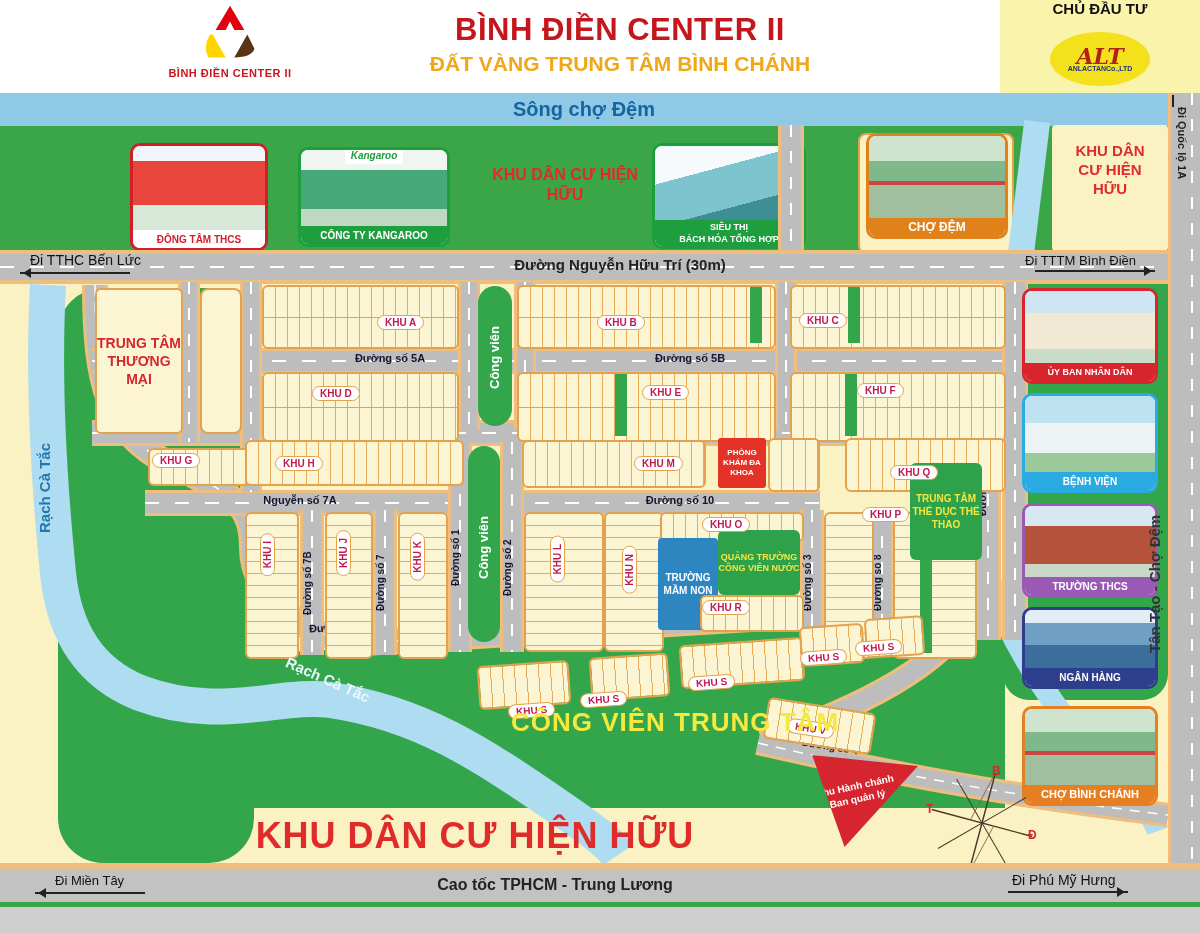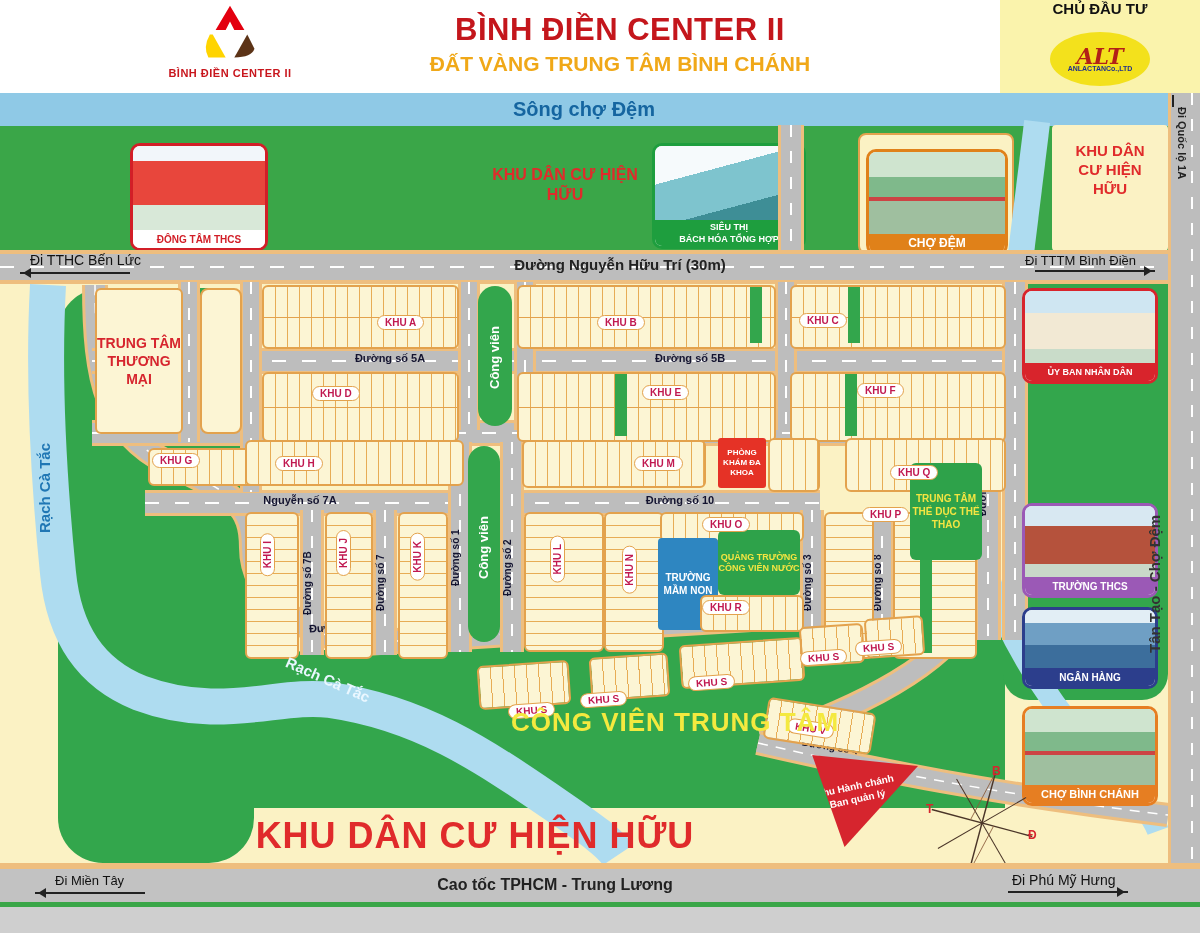--- a/index.html
+++ b/index.html
@@ -122,31 +122,37 @@
 
       <path d="M758,650 C880,678 990,700 1168,722" fill="none" stroke="#EEBE7E" stroke-width="24"></path>
       <path d="M758,650 C880,678 990,700 1168,722" fill="none" stroke="#BDBDBD" stroke-width="18"></path>
       <path d="M758,650 C880,678 990,700 1168,722" fill="none" stroke="#fff" stroke-width="1.5" stroke-dasharray="10 8"></path>
     </svg>
 
     <div class="card" style="left:130px;top:50px;width:132px;height:102px;border:3px solid #D21E27;">
       <div class="photo" style="background:linear-gradient(180deg,#F2F6FA 0 18%,#E8463C 18% 70%,#D8E8D8 70% 100%);"></div>
       <div class="cap" style="background:#fff;color:#D21E27;">ĐÔNG TÂM THCS</div>
     </div>
+    <div class="card" style="left:298px;top:54px;width:146px;height:94px;border:3px solid #1E9E3E;">
+      <div class="photo" style="background:linear-gradient(180deg,#EFF6EF 0 26%,#47A978 26% 78%,#BFD8C2 78% 100%);display:flex;justify-content:center;">
+        <span style="background:#fff;color:#1E9E3E;font-weight:bold;font-style:italic;font-size:10px;height:14px;padding:0 6px;border-radius:0 0 4px 4px;">Kangaroo</span>
+      </div>
+      <div class="cap" style="background:#1E9E3E;">CÔNG TY KANGAROO</div>
+    </div>
     <div class="redtext" style="left:480px;top:72px;width:170px;font-size:16px;line-height:20px;">KHU DÂN CƯ HIỆN HỮU</div>
     <div class="card" style="left:652px;top:50px;width:148px;height:100px;border:3px solid #1E9E3E;">
       <div class="photo" style="background:linear-gradient(165deg,#F6FAFC 0 34%,#7EC4CE 34% 72%,#3E8E96 72% 100%);"></div>
       <div class="cap" style="background:#1E9E3E;flex-direction:column;height:26px;line-height:12px;font-size:9px;">
         <span>SIÊU THỊ</span>
         <span>BÁCH HÓA TỔNG HỢP</span>
       </div>
     </div>
     <div class="road v" style="left:778px;top:32px;width:20px;height:126px;"></div>
     <div class="patch" style="left:858px;top:40px;width:152px;height:117px;border:2px solid #E3A24D;"></div>
-    <div class="card" style="left:866px;top:56px;width:136px;height:100px;border:3px solid #E08119;text-align:right;">
+    <div class="card" style="left:866px;top:40px;width:136px;height:100px;border:3px solid #E08119;text-align:right;">
       <div class="photo" style="background:linear-gradient(180deg,#CFE4CF 0 30%,#7FB98B 30% 55%,#C44 55% 60%,#9FBF9F 60% 100%);"></div>
       <div class="cap" style="background:#E08119;font-size:12px;">CHỢ ĐỆM</div>
     </div>
     <div style="position:absolute;left:1016px;top:28px;width:26px;height:134px;background:#AEDCF0;transform:rotate(7deg);"></div>
     <div class="patch" style="left:1052px;top:32px;width:116px;height:126px;border-radius:4px;"></div>
     <div class="redtext" style="left:1075px;top:48px;width:70px;font-size:15px;line-height:19px;">KHU DÂN CƯ HIỆN HỮU</div>
 
     <div class="road h" style="left:0;top:157px;width:1168px;height:26px;border-top-width:4px;border-bottom-width:4px;"></div>
     <div class="dirlabel" style="left:30px;top:159px;font-size:14px;">Đi TTHC Bến Lức</div>
     <div class="arr l" style="left:20px;top:179px;width:110px;"></div>
@@ -278,20 +284,24 @@
 
     <div style="position:absolute;left:475px;top:614px;width:400px;text-align:center;font-size:26px;font-weight:bold;color:#F4E93F;letter-spacing:1px;">CÔNG VIÊN TRUNG TÂM</div>
 
     <div class="vtext up" style="left:36px;top:310px;height:130px;color:#2077B4;font-size:15px;">Rạch Cà Tắc</div>
     <div style="position:absolute;left:258px;top:578px;width:140px;text-align:center;font-weight:bold;font-size:15px;color:#EAF7FF;transform:rotate(24deg);">Rạch Cà Tắc</div>
 
     <div class="card" style="left:1022px;top:195px;width:130px;height:90px;border:3px solid #D8242C;">
       <div class="photo" style="background:linear-gradient(180deg,#CFE6F2 0 30%,#F2E9D4 30% 80%,#C9DCC9 80% 100%);"></div>
       <div class="cap" style="background:#D8242C;font-size:9px;">ỦY BAN NHÂN DÂN</div>
     </div>
+    <div class="card" style="left:1022px;top:300px;width:130px;height:94px;border:3px solid #29ABE2;">
+      <div class="photo" style="background:linear-gradient(180deg,#BFE2F2 0 35%,#EDF3F5 35% 75%,#9CC99C 75% 100%);"></div>
+      <div class="cap" style="background:#29ABE2;">BỆNH VIỆN</div>
+    </div>
     <div class="card" style="left:1022px;top:514px;width:130px;height:76px;border:3px solid #2C3E8C;">
       <div class="photo" style="background:linear-gradient(180deg,#E2EEF5 0 22%,#6F9FC4 22% 60%,#3C6E9C 60% 100%);"></div>
       <div class="cap" style="background:#2C3E8C;">NGÂN HÀNG</div>
     </div>
     <div class="card" style="left:1022px;top:410px;width:130px;height:89px;border:3px solid #9B59B6;">
       <div class="photo" style="background:linear-gradient(180deg,#D8E8F2 0 28%,#B5523C 28% 82%,#C9D8C9 82% 100%);"></div>
       <div class="cap" style="background:#9B59B6;">TRƯỜNG THCS</div>
     </div>
     <div class="card" style="left:1022px;top:613px;width:130px;height:94px;border:3px solid #E67E22;">
       <div class="photo" style="background:linear-gradient(180deg,#CFE4CF 0 30%,#7FB98B 30% 55%,#C44 55% 60%,#9FBF9F 60% 100%);"></div>

